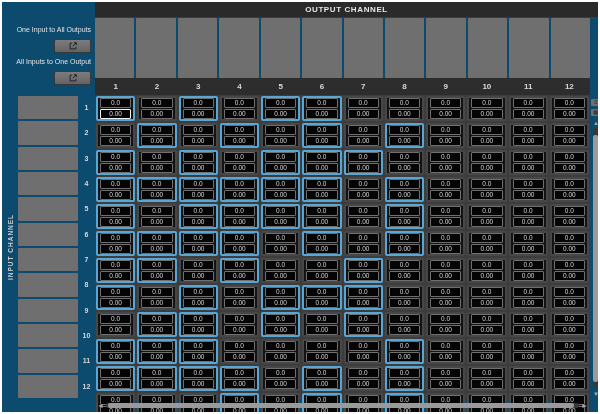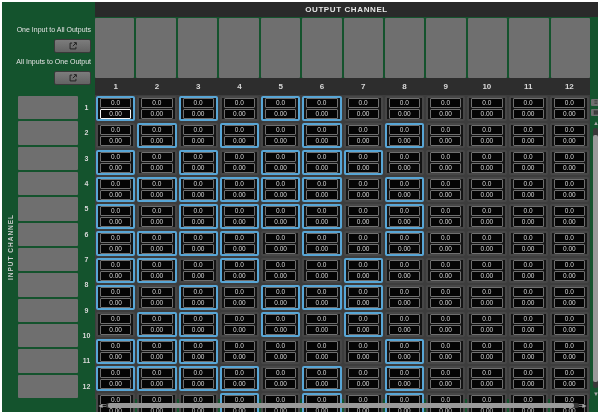--- a/index.html
+++ b/index.html
@@ -1,17 +1,17 @@
 <!DOCTYPE html>
 <html><head>
 <meta charset="utf-8">
 <style>
   html,body{margin:0;padding:0;background:#ffffff;width:600px;height:414px;
     font-family:"Liberation Sans",sans-serif;-webkit-font-smoothing:antialiased;}
-  .window{position:absolute;left:2px;top:2px;width:596px;height:410px;background:#14532d;overflow:hidden;}
+  .window{position:absolute;left:2px;top:2px;width:596px;height:410px;background:#0c4a6e;overflow:hidden;}
   .abs{position:absolute;}
 
   
   .out-header{left:93px;top:0;width:503px;height:15px;background:#2a2a2a;
     color:#e6e6e6;font-size:8px;font-weight:bold;letter-spacing:.6px;
     display:flex;align-items:center;justify-content:center;}
 
   
   .corner-label{left:0;width:89px;text-align:right;color:#e2e2e2;font-size:7px;}
   .dlg-btn{left:52px;width:37px;height:14px;background:linear-gradient(#7c7c7c,#636363);

